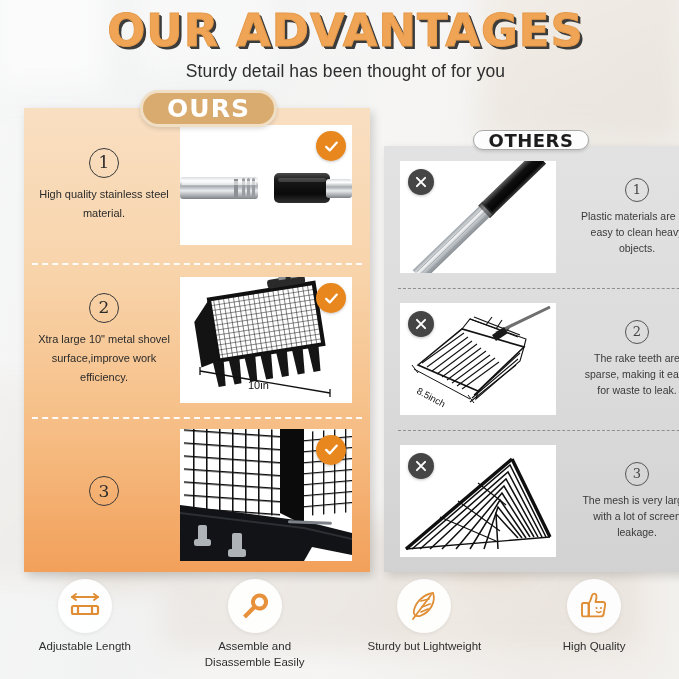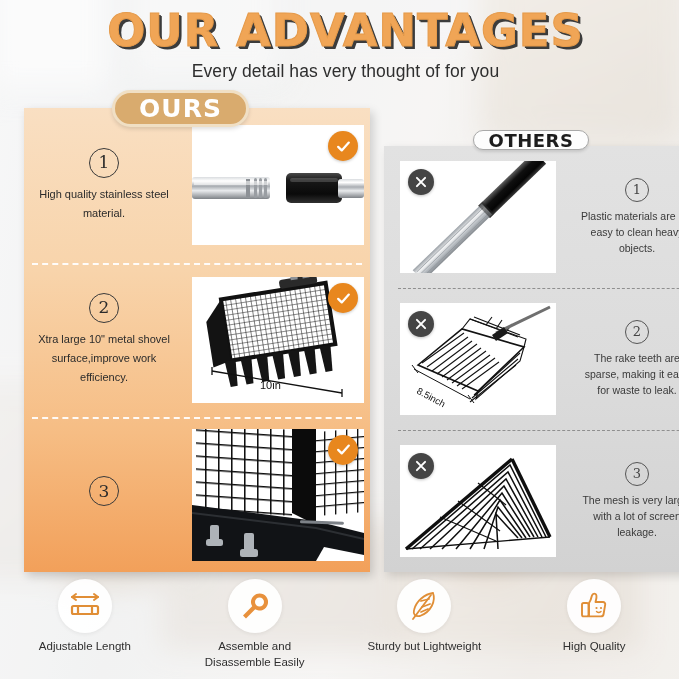--- a/index.html
+++ b/index.html
@@ -53,21 +53,21 @@
     transform:scaleX(1.02);
     margin:0;
     line-height:1.05;
   }
   .subtitle{
     font-size:17.5px;color:#2e2e2e;margin-top:7px;letter-spacing:.1px;
   }
 
   
   .badge-ours{
-    position:absolute;left:112px;top:90px;width:137px;height:37px;
+    position:absolute;left:140px;top:90px;width:137px;height:37px;
     background:#d9ab6e;border:3px solid #f0dfc4;border-radius:20px;
     box-sizing:border-box;
     display:flex;align-items:center;justify-content:center;
     color:#ffffff;font-weight:bold;font-size:25px;letter-spacing:1px;
     font-family:"DejaVu Sans", sans-serif;
     box-shadow:0 2px 4px rgba(0,0,0,.13);
     z-index:6;
   }
   .badge-others{
     position:absolute;left:473px;top:130px;width:116px;height:20px;
@@ -112,21 +112,21 @@
   }
   .num-circle{
     width:28px;height:28px;border:1.6px solid #3a3a3a;border-radius:50%;
     display:flex;align-items:center;justify-content:center;
     margin:0 auto 7px auto;font-size:17px;color:#2b2b2b;
     font-family:"DejaVu Serif", serif;line-height:1;
   }
   .ours-desc{font-size:11px;line-height:1.75;}
   .ours-img{
     width:172px;height:118px;background:#ffffff;position:relative;
-    margin-left:18px;overflow:hidden;
+    margin-left:6px;overflow:hidden;
   }
   .r1 .ours-img{height:120px;}
   .r2 .ours-img{height:126px;}
   .r3 .ours-img{height:132px;}
 
   .check-badge{
     position:absolute;right:6px;top:6px;width:30px;height:30px;border-radius:50%;
     background:#e8871e;display:flex;align-items:center;justify-content:center;
     box-shadow:0 1px 3px rgba(0,0,0,.22);z-index:4;
   }
@@ -186,21 +186,21 @@
       <i class="s8"></i>
     <i class="s9"></i>
       <i class="s10"></i>
       <i class="s11"></i>
   </div>
   <div class="bg-veil"></div>
 </div>
 
 <div class="header">
   <h1 class="title">OUR ADVANTAGES</h1>
-  <div class="subtitle">Every detail has very thought of for you</div>
+  <div class="subtitle">Sturdy detail has been thought of for you</div>
 </div>
 
 <div class="badge-ours">OURS</div>
 
 <div class="panel-ours">
   <div class="rows">
 
     <div class="row r1">
       <div class="ours-text">
         <div class="num-circle">1</div>

